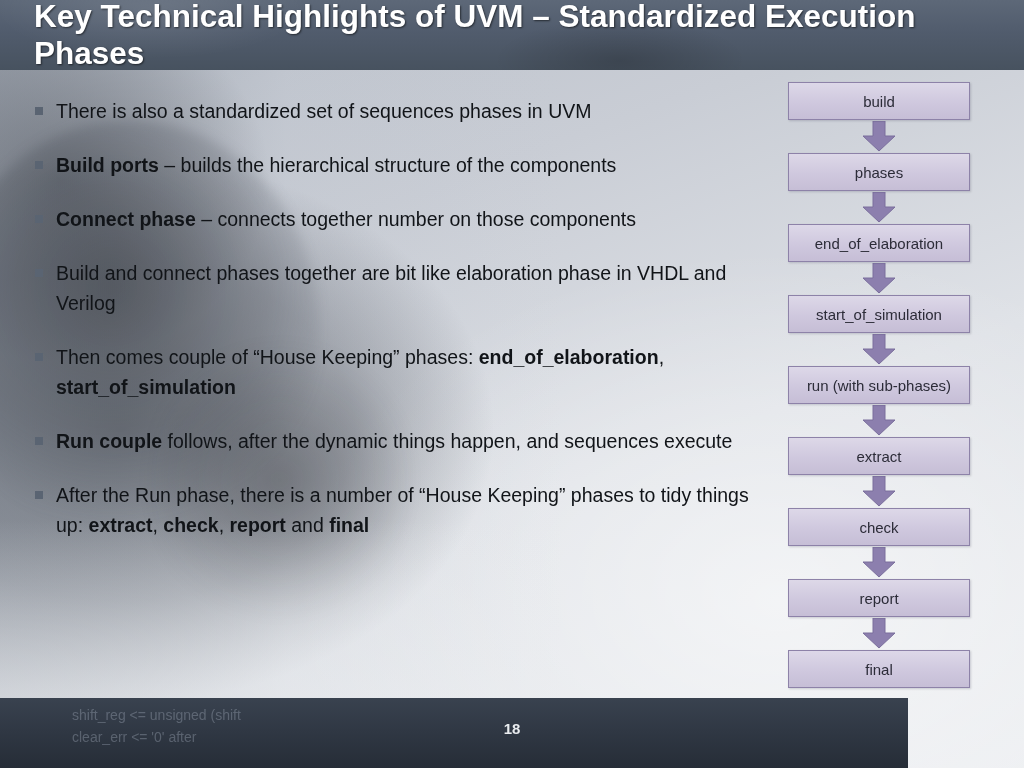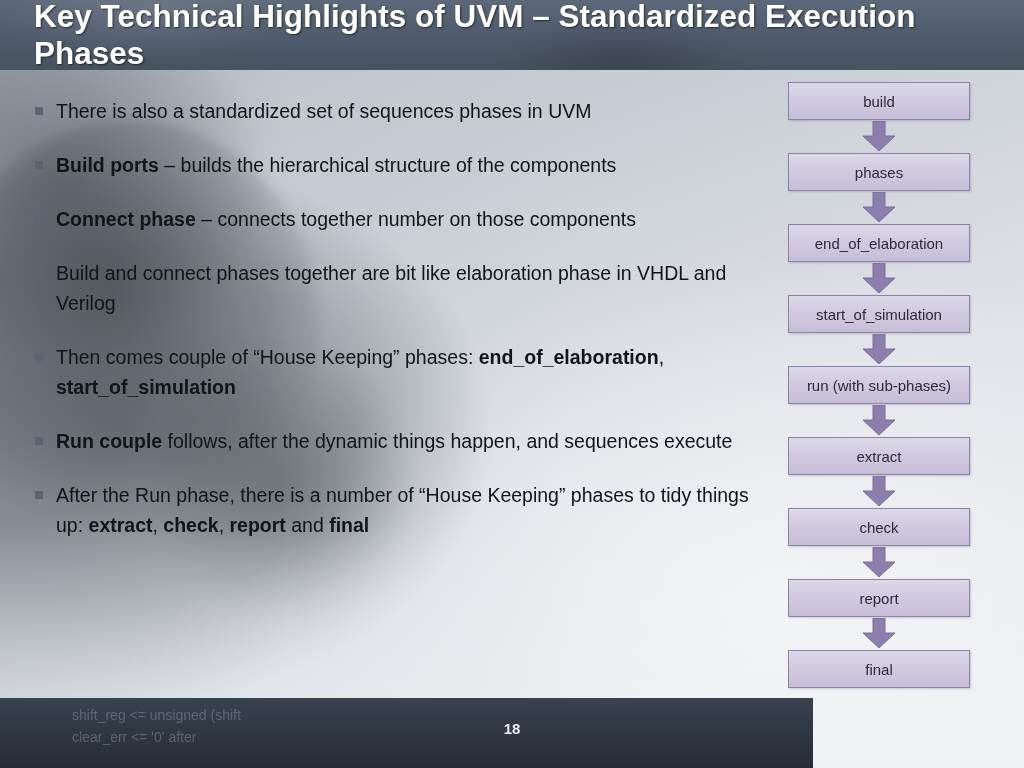--- a/index.html
+++ b/index.html
@@ -154,21 +154,21 @@
     align-items: center;
     justify-content: center;
   }
   .flow-arrow svg { display: block; }
 
   
   .footer {
     position: absolute;
     left: 0;
     top: 698px;
-    width: 813px;
+    width: 908px;
     height: 70px;
     background: linear-gradient(180deg, #39424f 0%, #2f3743 50%, #262d37 100%);
     overflow: hidden;
   }
   .footer-code {
     position: absolute;
     left: 72px;
     top: 6px;
     font-size: 14px;
     line-height: 22px;

